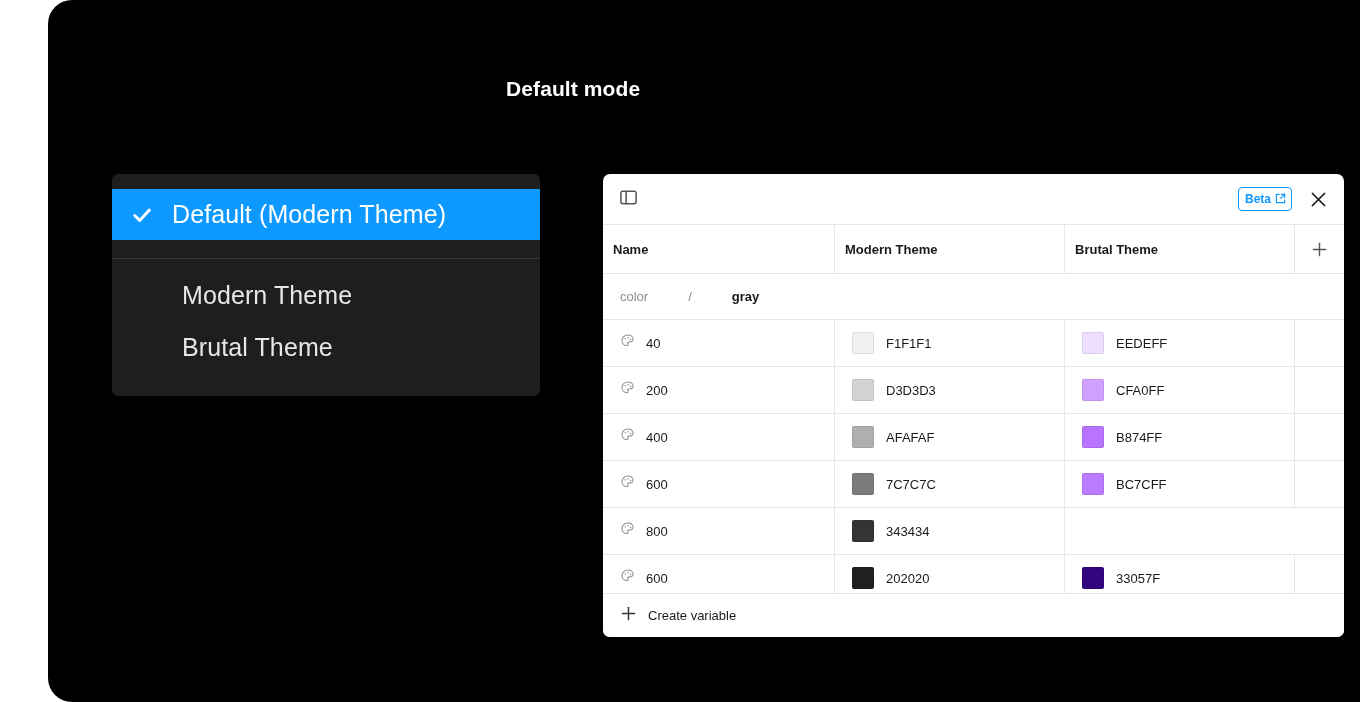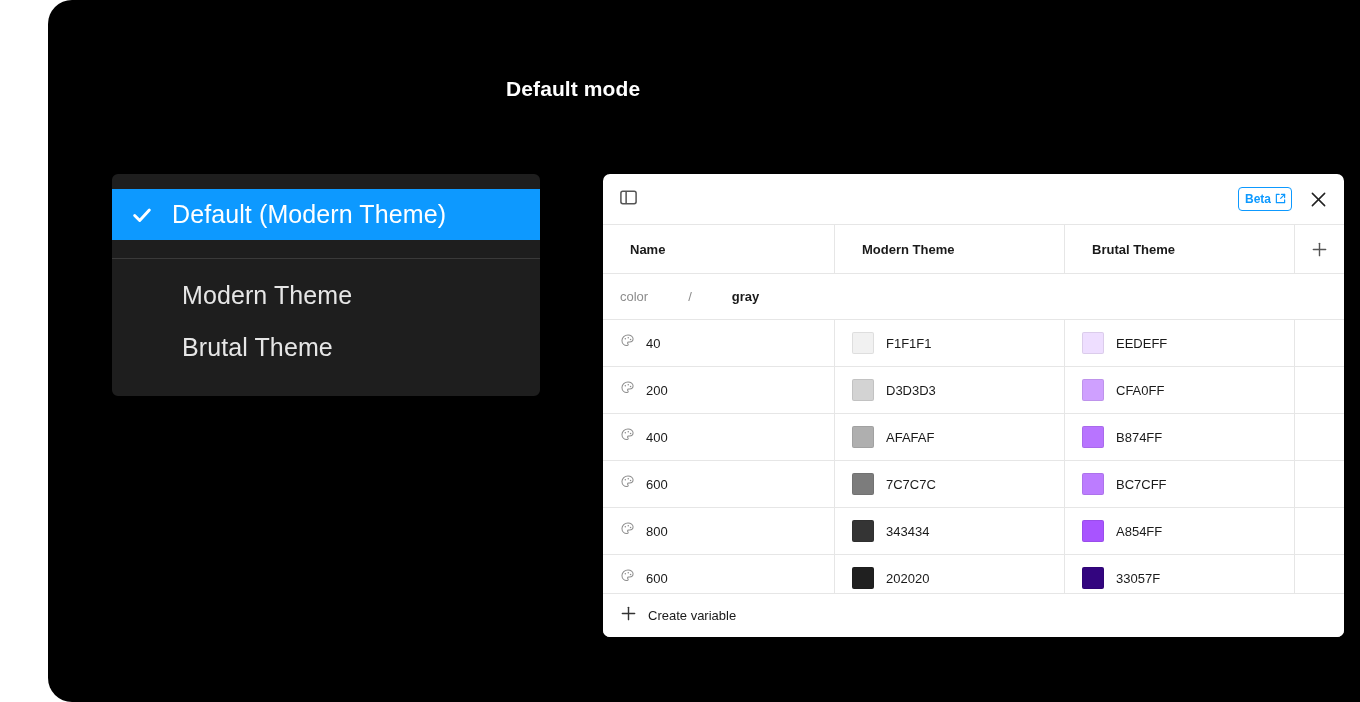--- a/index.html
+++ b/index.html
@@ -181,21 +181,21 @@
     flex: 0 0 48px;
     border-top: 1px solid #e6e6e6;
     border-bottom: 1px solid #e6e6e6;
   }
   .th {
     display: flex;
     align-items: center;
     font-size: 13px;
     font-weight: bold;
     color: #1a1a1a;
-    padding-left: 27px;
+    padding-left: 10px;
     box-sizing: border-box;
     border-right: 1px solid #e6e6e6;
   }
   .col-name   { width: 232px; }
   .col-theme1 { width: 230px; }
   .col-theme2 { width: 230px; }
   .col-add {
     flex: 1;
     border-right: none;
     justify-content: center;
@@ -449,24 +449,20 @@
                   <circle cx="6.0" cy="6.6" r="0.85" fill="#8c8c8c" stroke="none"></circle>
                   <circle cx="9.3" cy="5.4" r="0.85" fill="#8c8c8c" stroke="none"></circle>
                   <circle cx="11.9" cy="7.2" r="0.85" fill="#8c8c8c" stroke="none"></circle>
                 </svg></span>
               <span class="cell-name-text">800</span>
             </div>
             <div class="td col-theme1">
               <span class="swatch" style="background: rgb(52, 52, 52);"></span>
               <span class="hex-text">343434</span>
             </div>
-            <div class="td col-theme2">
-              <span class="swatch" style="background: rgb(168, 84, 255);"></span>
-              <span class="hex-text">A854FF</span>
-            </div>
             <div class="td col-add"></div>
           </div>
           <div class="tr">
             <div class="td col-name">
               <span class="palette-icon"><svg width="16" height="16" viewBox="0 0 18 18" fill="none" stroke="#8c8c8c" stroke-width="1.15">
                   <path d="M9 2.2c-3.8 0-6.8 2.8-6.8 6.3 0 3.4 2.6 5.6 5.4 5.6 1 0 1.6-.5 1.6-1.2 0-.4-.2-.6-.4-.9-.2-.2-.3-.5-.3-.8 0-.6.5-1.1 1.2-1.1h1.1c2.2 0 3.9-1.6 3.9-3.7C14.7 4.4 12.2 2.2 9 2.2z"></path>
                   <circle cx="6.0" cy="6.6" r="0.85" fill="#8c8c8c" stroke="none"></circle>
                   <circle cx="9.3" cy="5.4" r="0.85" fill="#8c8c8c" stroke="none"></circle>
                   <circle cx="11.9" cy="7.2" r="0.85" fill="#8c8c8c" stroke="none"></circle>
                 </svg></span>

